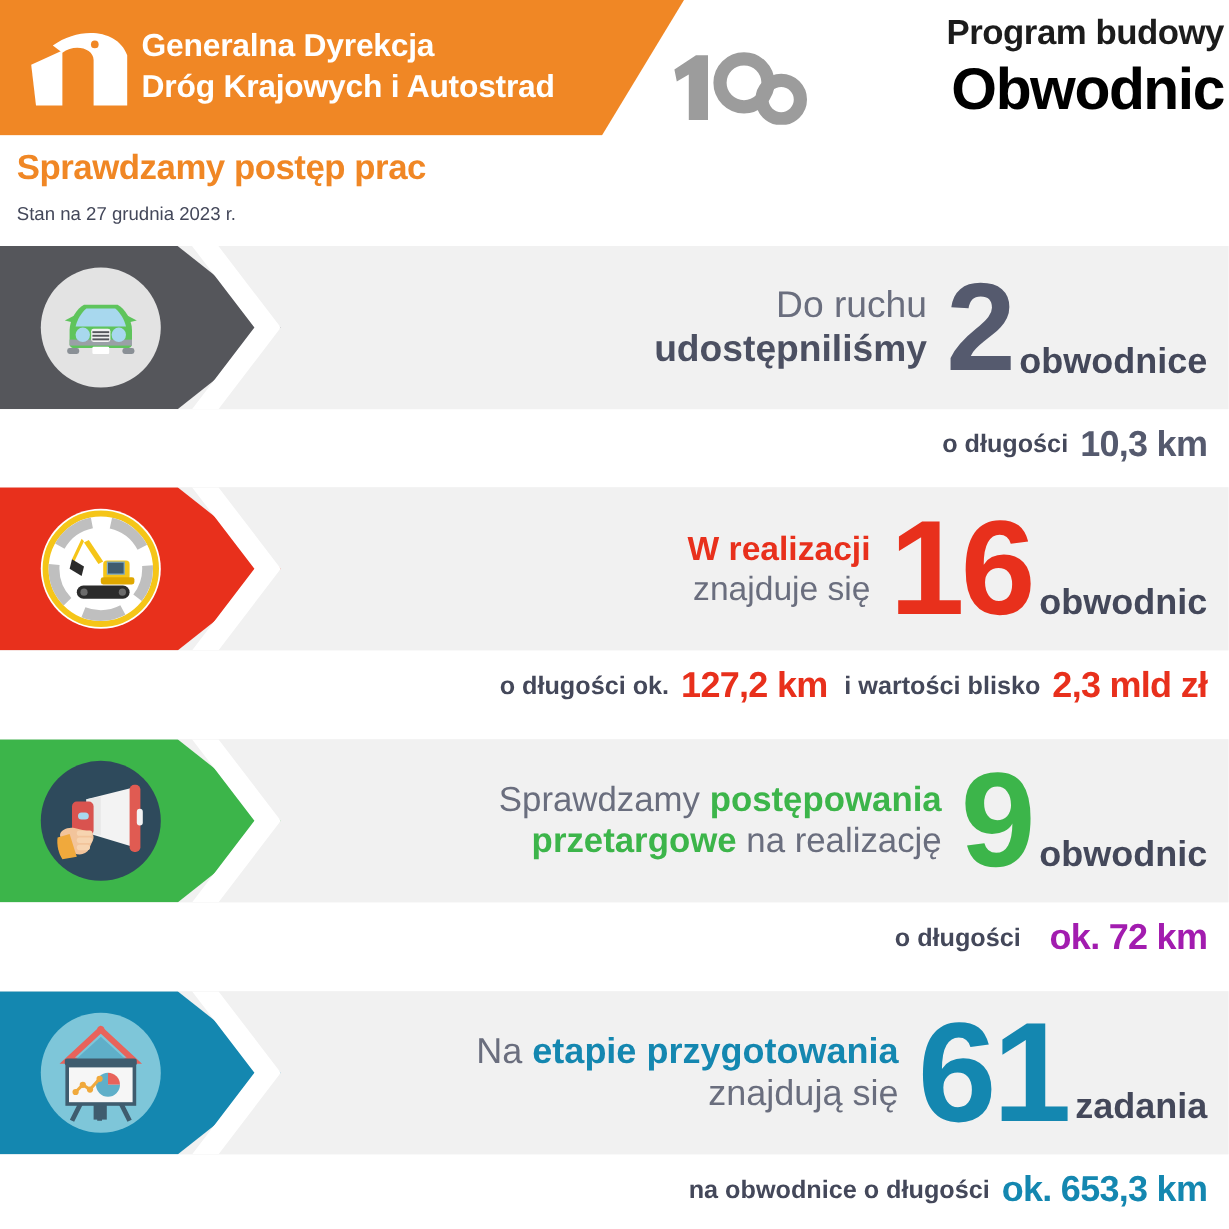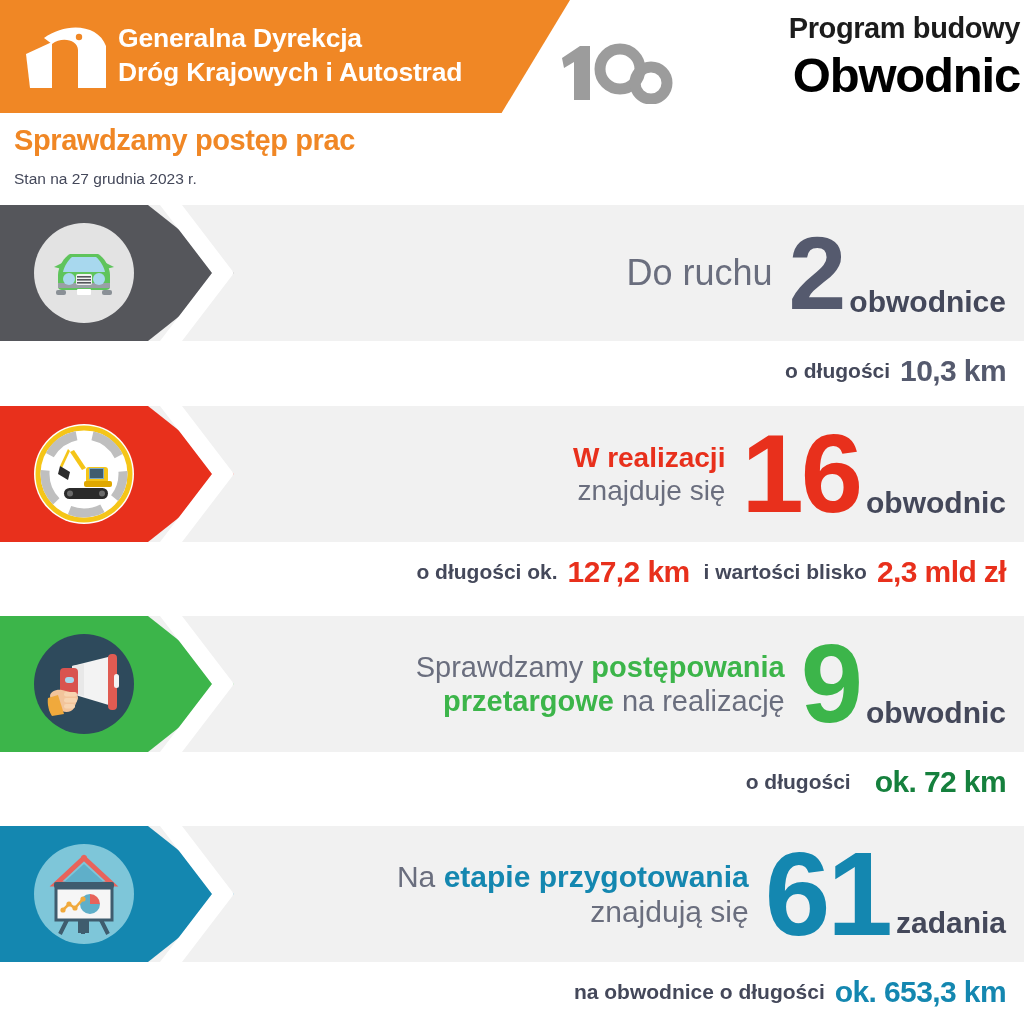--- a/index.html
+++ b/index.html
@@ -143,22 +143,23 @@
         <rect x="43" y="56" width="14" height="1.6" fill="#55565B"></rect>
         <rect x="43" y="59" width="14" height="1.6" fill="#55565B"></rect>
         <rect x="43" y="66" width="14" height="6" rx="1" fill="#ffffff"></rect>
         <rect x="22" y="67" width="10" height="5" rx="2" fill="#8A9096"></rect>
         <rect x="68" y="67" width="10" height="5" rx="2" fill="#8A9096"></rect>
         <path d="M20 44 L28 40 L28 46 Z" fill="#5FC45C"></path>
         <path d="M80 44 L72 40 L72 46 Z" fill="#5FC45C"></path>
       </svg>
     </div>
     <div class="row-main">
-      <div class="phrase" style="font-size:36px;">
+      <div class="phrase" style="font-size:31px;">
         <span class="l1 light">Do ruchu</span>
+        <span class="l2 strong" style="color:#4c5062;">udostępniliśmy</span>
       </div>
       <div class="bignum" style="font-size:104px;color:#555A6E;">2</div>
       <div class="unit">obwodnice</div>
     </div>
     <div class="subline">
       <span class="sub-label">o długości</span>
       <span class="sub-value" style="color:#555A6E;">10,3 km</span>
     </div>
   </div>
 
@@ -222,21 +223,21 @@
     <div class="row-main">
       <div class="phrase" style="font-size:29px;">
         <span class="l1"><span class="light">Sprawdzamy </span><span class="strong" style="color:#3CB54A;">postępowania</span></span>
         <span class="l2"><span class="strong" style="color:#3CB54A;margin-top:12px;">przetargowe</span><span class="light"> na realizację</span></span>
       </div>
       <div class="bignum" style="font-size:112px;color:#3CB54A;">9</div>
       <div class="unit">obwodnic</div>
     </div>
     <div class="subline">
       <span class="sub-label">o długości</span>
-      <span class="sub-value" style="color:#15803d;margin-left:24px;">ok. 72 km</span>
+      <span class="sub-value" style="color:#a21caf;margin-left:24px;">ok. 72 km</span>
     </div>
   </div>
 
   <div class="row" style="top:826px;height:196px;">
     <div class="band"></div>
     <div class="arrow" style="background:#1487B0;"></div>
     <div class="arrow-notch"></div>
     <div class="icon-circle" style="background:#7EC6D9;">
       <svg viewBox="0 0 100 100" width="100" height="100">
         <path d="M50 14 L78 40 L22 40 Z" fill="none" stroke="#E8635B" stroke-width="5"></path>

